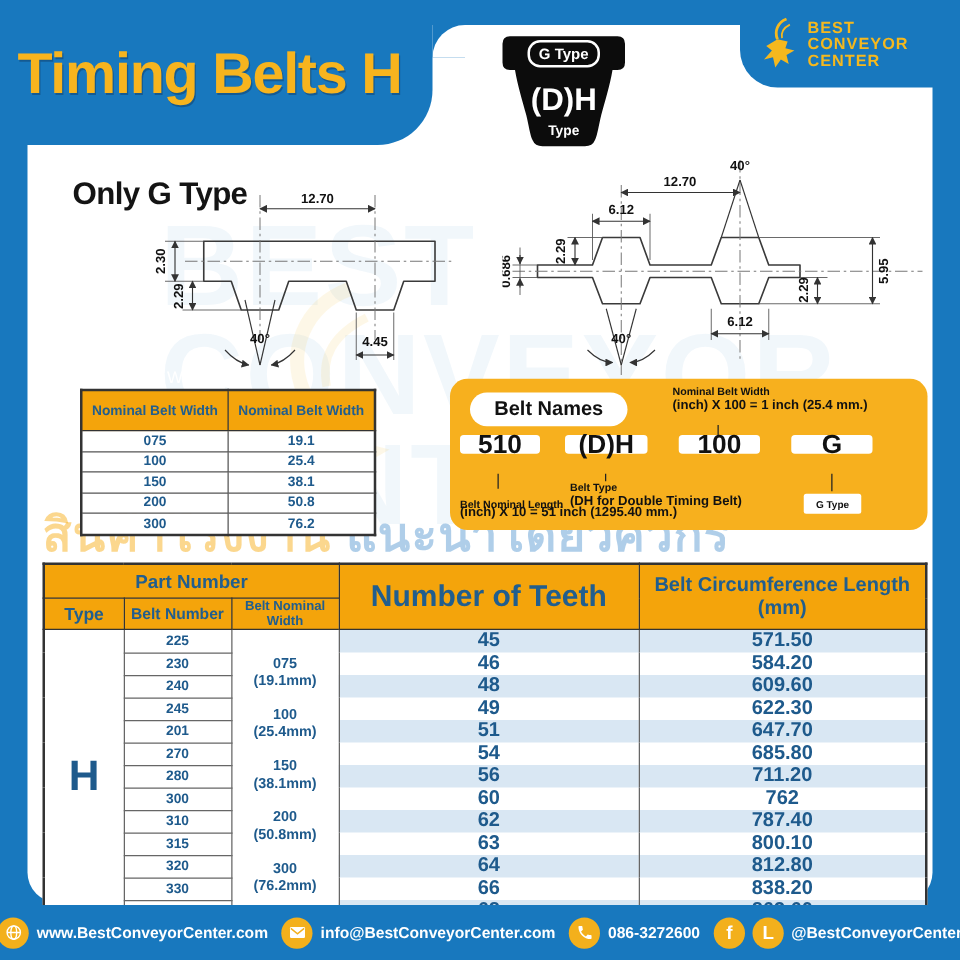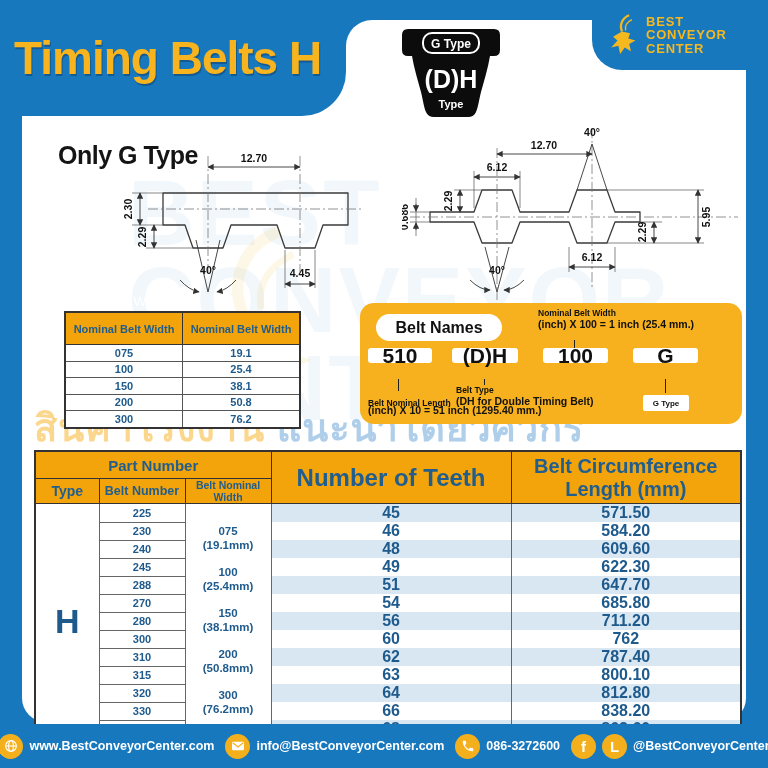--- a/index.html
+++ b/index.html
@@ -59,21 +59,21 @@
            align-items:center;justify-content:center;font-size:8px;font-weight:800;color:#111;}
 
   
   .main{left:34px;top:450px;width:706px;table-layout:fixed;border:2px solid #333;background:#fff;}
   .main th{background:#F4A40B;color:#215E8E;border:1px solid #333;padding:0;}
   .th-part{font-size:15px;font-weight:800;height:26px;}
   .th-type{font-size:14px;font-weight:800;height:24px;}
   .th-bn{font-size:12.5px;font-weight:800;}
   .th-bnw{font-size:10.5px;font-weight:800;}
   .th-teeth{font-size:24px;font-weight:800;}
-  .th-len{font-size:20px;font-weight:800;}
+  .th-len{font-size:16px;font-weight:800;}
   .main td{padding:0;text-align:center;color:#1E5A8C;font-weight:800;}
   .main tbody tr{height:15.8px;}
   td.type-cell{font-size:34px;border-right:1px solid #666;background:#fff;}
   td.bn{font-size:11px;border:1px solid #666;background:#fff;}
   td.widths{border-left:1px solid #666;border-right:1px solid #666;background:#fff;vertical-align:middle;}
   .widths-inner{display:flex;flex-direction:column;justify-content:space-around;height:205px;}
   .wentry{font-size:11.5px;line-height:1.2;}
   td.cnum{font-size:16px;border-left:1px solid #666;}
   .main tbody tr:nth-child(odd) td.cnum{background:#D9E7F3;}
 
@@ -337,21 +337,21 @@
           <td class="bn">240</td>
           <td class="cnum">48</td>
           <td class="cnum">609.60</td>
         </tr>
       <tr>
           <td class="bn">245</td>
           <td class="cnum">49</td>
           <td class="cnum">622.30</td>
         </tr>
       <tr>
-          <td class="bn">288</td>
+          <td class="bn">201</td>
           <td class="cnum">51</td>
           <td class="cnum">647.70</td>
         </tr>
       <tr>
           <td class="bn">270</td>
           <td class="cnum">54</td>
           <td class="cnum">685.80</td>
         </tr>
       <tr>
           <td class="bn">280</td>

